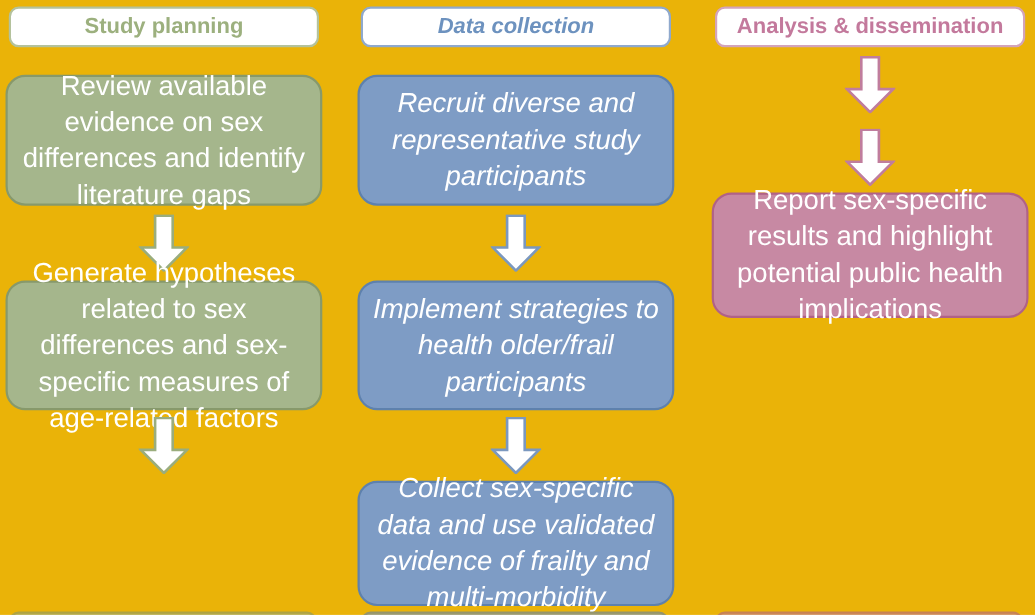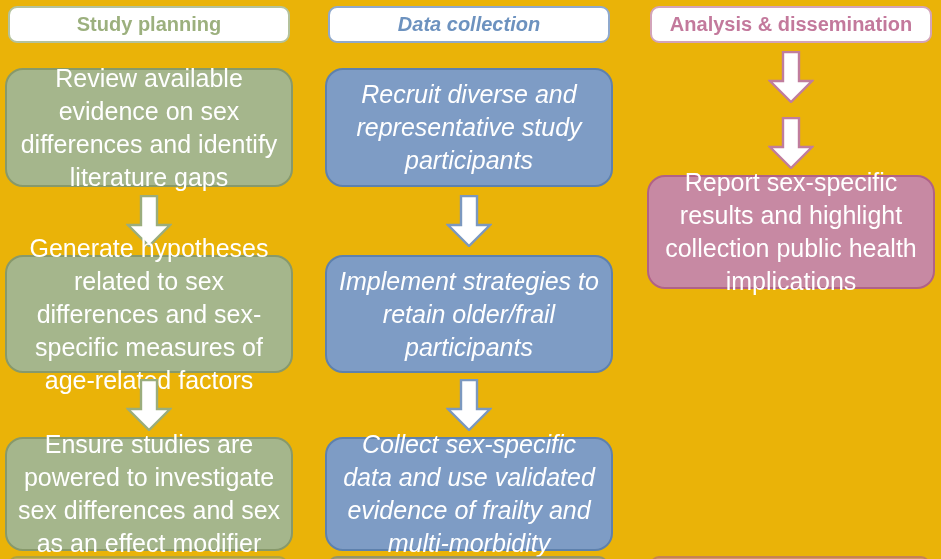--- a/index.html
+++ b/index.html
@@ -107,40 +107,37 @@
         </svg>
     </div>
     <div class="box box2">
       <span>Generate hypotheses related to sex differences and sex-specific measures of age-related factors</span>
     </div>
     <div class="arrowwrap a2">
       <svg class="arrow" width="46" height="52" viewBox="0 0 46 52">
           <polygon points="15,1 31,1 31,30 44,30 23,51 2,30 15,30"></polygon>
         </svg>
     </div>
-    <div class="box box3">
-      <span>Ensure studies are powered to investigate sex differences and sex as an effect modifier</span>
-    </div>
     <div class="sliver"></div>
   </div>
 
   <div class="col col-1" style="--fill: #7e9cc5; --border: #5e81ad; --arrow: #7b98bf; --htext: #6d92bf; --hborder: #8fa9cd;">
     <div class="header">
       <span>Data collection</span>
     </div>
     <div class="box box1">
       <span>Recruit diverse and representative study participants</span>
     </div>
     <div class="arrowwrap a1">
       <svg class="arrow" width="46" height="52" viewBox="0 0 46 52">
           <polygon points="15,1 31,1 31,30 44,30 23,51 2,30 15,30"></polygon>
         </svg>
     </div>
     <div class="box box2">
-      <span>Implement strategies to retain older/frail participants</span>
+      <span>Implement strategies to health older/frail participants</span>
     </div>
     <div class="arrowwrap a2">
       <svg class="arrow" width="46" height="52" viewBox="0 0 46 52">
           <polygon points="15,1 31,1 31,30 44,30 23,51 2,30 15,30"></polygon>
         </svg>
     </div>
     <div class="box box3">
       <span>Collect sex-specific data and use validated evidence of frailty and multi-morbidity</span>
     </div>
     <div class="sliver"></div>
@@ -154,18 +151,18 @@
       <svg class="arrow" width="46" height="52" viewBox="0 0 46 52">
           <polygon points="15,1 31,1 31,30 44,30 23,51 2,30 15,30"></polygon>
         </svg>
     </div>
     <div class="arrowwrap a2">
       <svg class="arrow" width="46" height="52" viewBox="0 0 46 52">
           <polygon points="15,1 31,1 31,30 44,30 23,51 2,30 15,30"></polygon>
         </svg>
     </div>
     <div class="box box3">
-      <span>Report sex-specific results and highlight collection public health implications</span>
+      <span>Report sex-specific results and highlight potential public health implications</span>
     </div>
     <div class="sliver"></div>
   </div>
 
 </div>
 
 </body></html>

